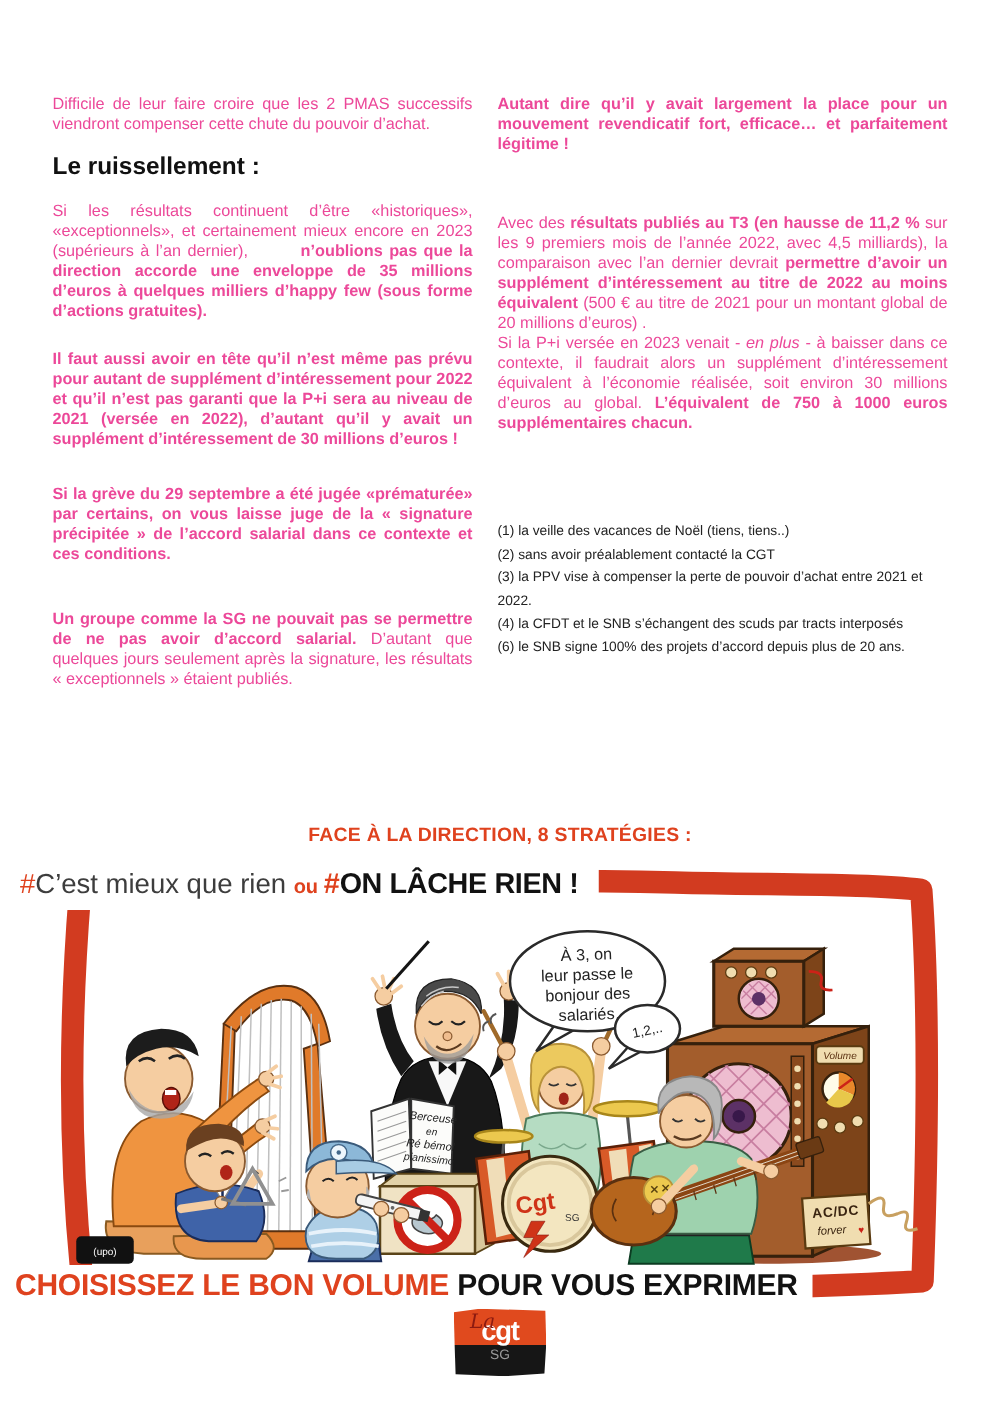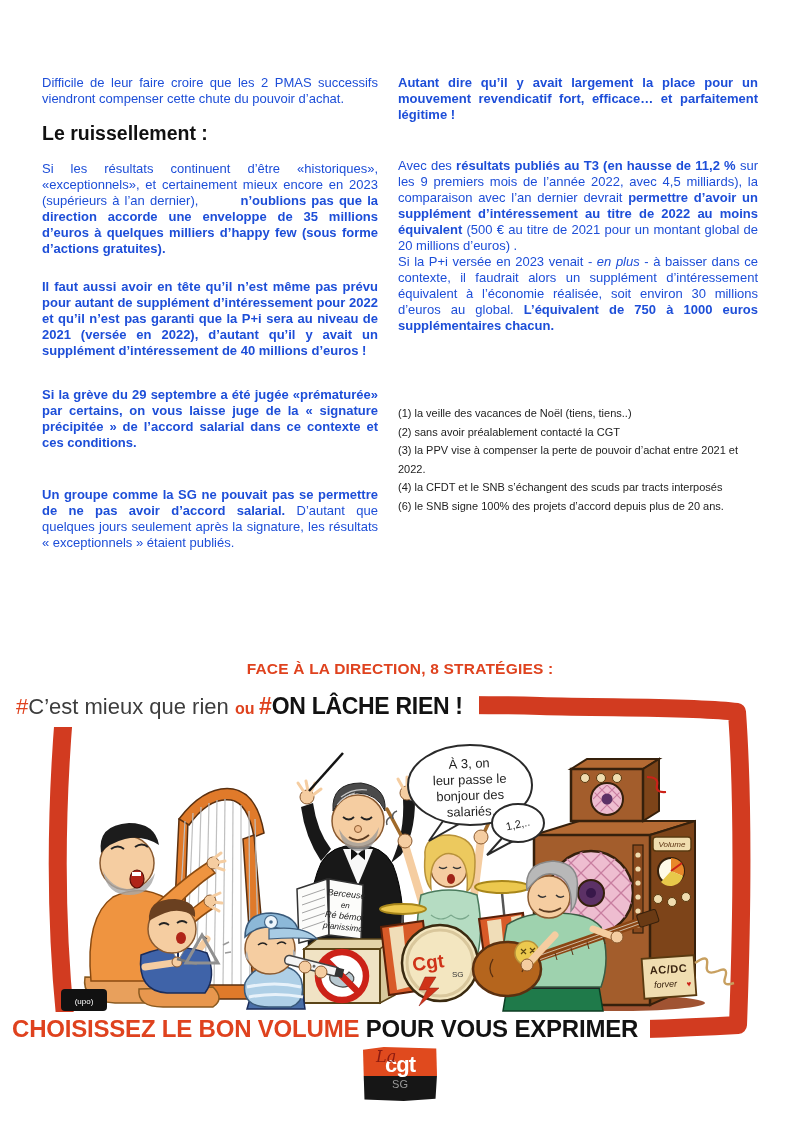--- a/index.html
+++ b/index.html
@@ -1,23 +1,23 @@
 <!DOCTYPE html>
 <html><head>
 <meta charset="utf-8">
 <style>
   html,body{margin:0;padding:0;background:#fff;}
   .page{position:relative;width:800px;height:1131px;background:#fff;overflow:hidden;
         font-family:"Liberation Sans",sans-serif;color:#141414;}
   .textgrid{position:absolute;left:42px;top:75px;width:716px;display:flex;gap:20px;}
   .col-left{width:336px;}
   .col-right{width:360px;}
-  .para{margin:0;font-size:13px;line-height:16px;text-align:justify;color:#1d4ed8;}
+  .para{margin:0;font-size:13px;line-height:16px;text-align:justify;color:#ec4899;}
   .heading{margin:15px 0 0 0;font-size:19.5px;font-weight:bold;color:#111;}
-  .mt16{margin-top:16px}.mt22{margin-top:22px}.mt28{margin-top:28px}.mt36{margin-top:36px}.mt35{margin-top:35px}
+  .mt16{margin-top:16px}.mt22{margin-top:22px}.mt28{margin-top:28px}.mt36{margin-top:36px}.mt35{margin-top:47px}
   .footnotes{margin-top:70px;font-size:11px;line-height:18.5px;color:#222;text-align:left;}
   .footnotes .fn{margin:0;}
   .banner-title{position:absolute;top:660px;left:0;width:800px;text-align:center;
     color:#df421e;font-weight:bold;font-size:15.5px;letter-spacing:.2px;}
   .frame-svg{position:absolute;left:40px;top:692px;}
   .tagline{position:absolute;top:690px;left:0;width:800px;text-align:left;line-height:32px;}
   .tagline .box{display:inline-block;background:#fff;padding:0 16px 2px 16px;white-space:nowrap;}
   .tn{font-size:22px;color:#3d3d3d}
   .th1{font-size:22px;color:#df421e}
   .tou{font-size:16px;color:#df421e;font-weight:bold}
@@ -42,21 +42,21 @@
 </head>
 <body>
 
 <div class="page">
 
   <div class="textgrid">
     <div class="col-left">
       <p class="para"><span>Difficile de leur faire croire que les 2 PMAS successifs viendront compenser cette chute du pouvoir d’achat.</span></p>
       <h2 class="heading">Le ruissellement :</h2>
       <p class="para mt16"><span>Si les résultats continuent d’être «historiques», «exceptionnels», et certainement mieux encore en 2023 (supérieurs à l’an dernier), </span><span style="font-weight: bold; margin-left: 37px;">n’oublions pas que la direction accorde une enveloppe de 35 millions d’euros à quelques milliers d’happy few (sous forme d’actions gratuites).</span></p>
-      <p class="para mt22"><span style="font-weight: bold;">Il faut aussi avoir en tête qu’il n’est même pas prévu pour autant de supplément d’intéressement pour 2022 et qu’il n’est pas garanti que la P+i sera au niveau de 2021 (versée en 2022), d’autant qu’il y avait un supplément d’intéressement de 40 millions d’euros !</span></p>
+      <p class="para mt22"><span style="font-weight: bold;">Il faut aussi avoir en tête qu’il n’est même pas prévu pour autant de supplément d’intéressement pour 2022 et qu’il n’est pas garanti que la P+i sera au niveau de 2021 (versée en 2022), d’autant qu’il y avait un supplément d’intéressement de 30 millions d’euros !</span></p>
       <p class="para mt28"><span style="font-weight: bold;">Si la grève du 29 septembre a été jugée «prématurée» par certains, on vous laisse juge de la « signature précipitée » de l’accord salarial dans ce contexte et ces conditions.</span></p>
       <p class="para mt36"><span style="font-weight: bold;">Un groupe comme la SG ne pouvait pas se permettre de ne pas avoir d’accord salarial. </span><span>D’autant que quelques jours seulement après la signature, les résultats « exceptionnels » étaient publiés.</span></p>
     </div>
     <div class="col-right">
       <p class="para"><span style="font-weight: bold;">Autant dire qu’il y avait largement la place pour un mouvement revendicatif fort, efficace… et parfaitement légitime !</span></p>
       <p class="para mt35"><span>Avec des </span><span style="font-weight: bold;">résultats publiés au T3 (en hausse de 11,2 % </span><span>sur les 9 premiers mois de l’année 2022, avec 4,5 milliards), la comparaison avec l’an dernier devrait </span><span style="font-weight: bold;">permettre d’avoir un supplément d’intéressement au titre de 2022 au moins équivalent </span><span>(500 € au titre de 2021 pour un montant global de 20 millions d’euros) .</span></p>
       <p class="para"><span>Si la P+i versée en 2023 venait - </span><span style="font-style: italic;">en plus</span><span> - à baisser dans ce contexte, il faudrait alors un supplément d’intéressement équivalent à l’économie réalisée, soit environ 30 millions d’euros au global. </span><span style="font-weight: bold;">L’équivalent de 750 à 1000 euros supplémentaires chacun.</span></p>
       <div class="footnotes">
         <div class="fn">(1) la veille des vacances de Noël (tiens, tiens..)</div>
         <div class="fn">(2) sans avoir préalablement contacté la CGT</div>

